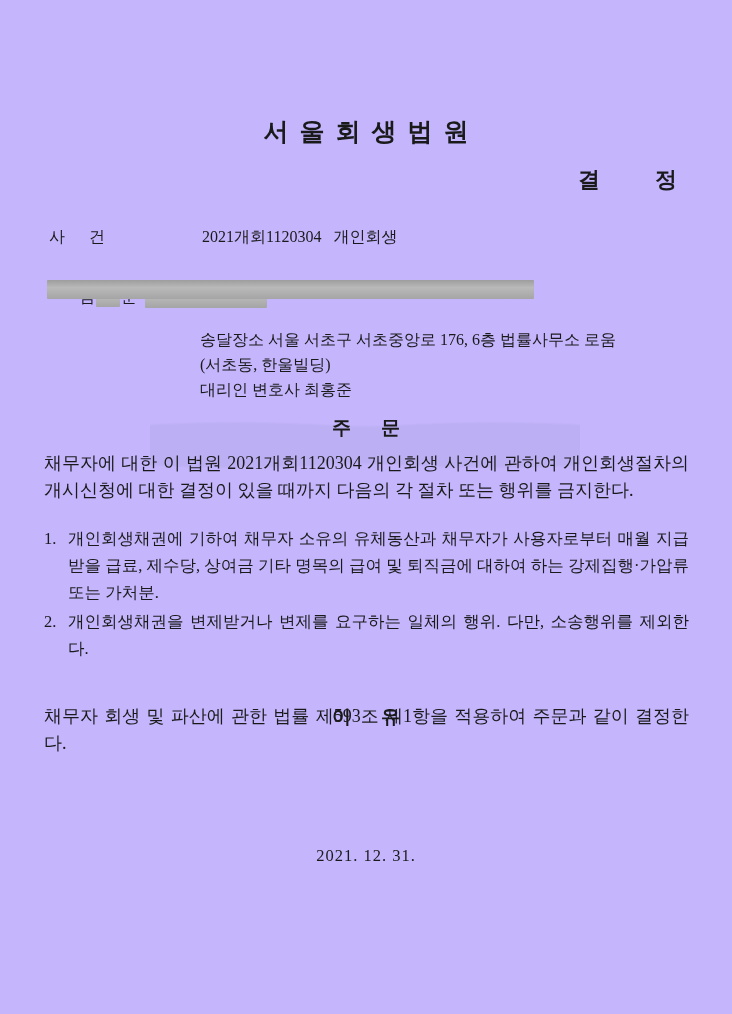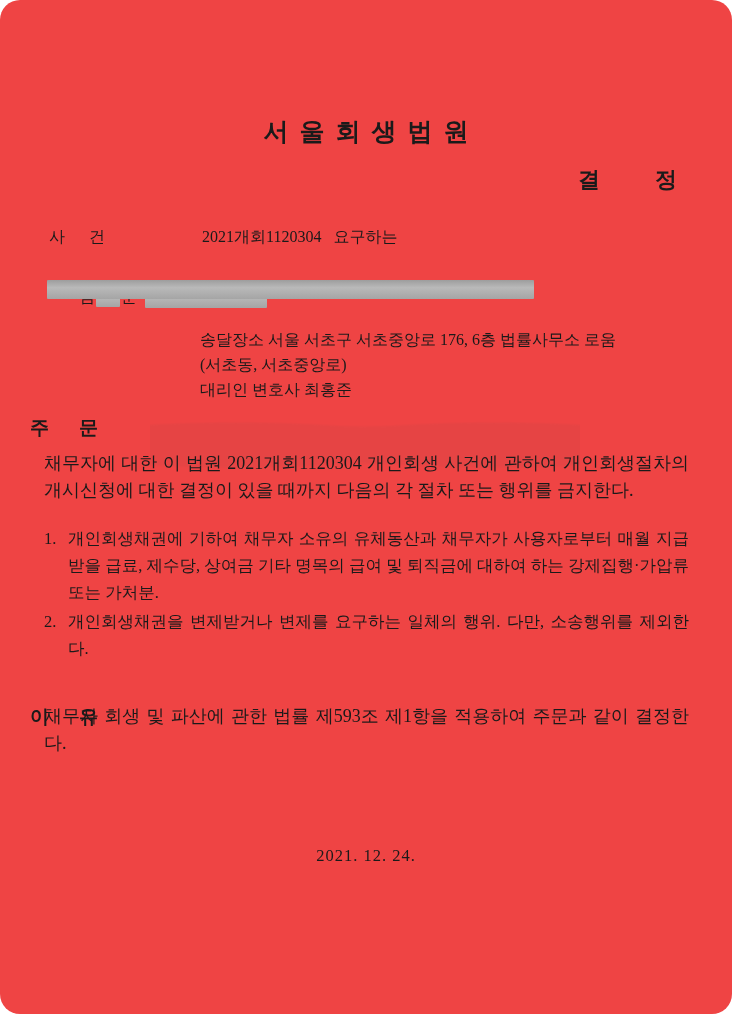--- a/index.html
+++ b/index.html
@@ -11,22 +11,21 @@
     width: 732px;
     height: 1014px;
     position: relative;
     font-family: "Liberation Serif", "DejaVu Serif", serif;
     color: #1a1a1a;
     overflow: hidden;
   }
   .page {
     position: absolute;
     inset: 0;
-    background: #ef4444;
-    border-radius: 20px;
+    background: #c4b5fd;
   }
 
   
   .watermark {
     position: absolute;
     left: 150px;
     top: 405px;
     width: 430px;
     height: 80px;
     opacity: 0.05;
@@ -106,20 +105,21 @@
     left: 200px;
     width: 490px;
     font-size: 16px;
     line-height: 25px;
   }
 
   .section-head {
     position: absolute;
     left: 0;
     width: 732px;
+    text-align: center;
     font-size: 19px;
     font-weight: bold;
     letter-spacing: 30px;
     text-indent: 30px;
   }
   #head-main { top: 415px; }
   #head-reason { top: 704px; }
 
   .body-para {
     position: absolute;
@@ -173,48 +173,48 @@
 <div class="page">
 
   <div class="watermark"></div>
 
   <div class="court-title">서울회생법원</div>
   <div class="doc-title">결정</div>
 
   <div class="fields">
     <div class="field-row">
       <div class="field-label">사  건</div>
-      <div class="field-value">2021개회1120304   요구하는</div>
+      <div class="field-value">2021개회1120304   개인회생</div>
     </div>
     <div class="field-row">
       <div class="field-value">
         <span>김</span><span class="redact r1"></span><span>훈</span><span class="redact r2"></span>
         <span class="redact r3"></span>
       </div>
     </div>
   </div>
 
   <div class="addr-block">
     <div class="addr-line">송달장소   서울 서초구 서초중앙로 176, 6층 법률사무소 로움</div>
-    <div class="addr-line">(서초동, 서초중앙로)</div>
+    <div class="addr-line">(서초동, 한울빌딩)</div>
     <div class="addr-line">대리인 변호사 최홍준</div>
   </div>
 
   <div class="section-head" id="head-main">주문</div>
   <div class="body-para" id="para-main">채무자에 대한 이 법원 2021개회1120304 개인회생 사건에 관하여 개인회생절차의 개시신청에 대한 결정이 있을 때까지 다음의 각 절차 또는 행위를 금지한다.</div>
 
   <ul class="ol-list">
     <li>
       <span class="num">1.</span>
       <span>개인회생채권에 기하여 채무자 소유의 유체동산과 채무자가 사용자로부터 매월 지급받을 급료, 제수당, 상여금 기타 명목의 급여 및 퇴직금에 대하여 하는 강제집행·가압류 또는 가처분.</span>
     </li>
     <li>
       <span class="num">2.</span>
       <span>개인회생채권을 변제받거나 변제를 요구하는 일체의 행위. 다만, 소송행위를 제외한다.</span>
     </li>
   </ul>
 
   <div class="section-head" id="head-reason">이유</div>
   <div class="body-para" id="para-reason">채무자 회생 및 파산에 관한 법률 제593조 제1항을 적용하여 주문과 같이 결정한다.</div>
 
-  <div class="date-line">2021.  12.  24.</div>
+  <div class="date-line">2021.  12.  31.</div>
 
 </div>
 
 </body></html>

